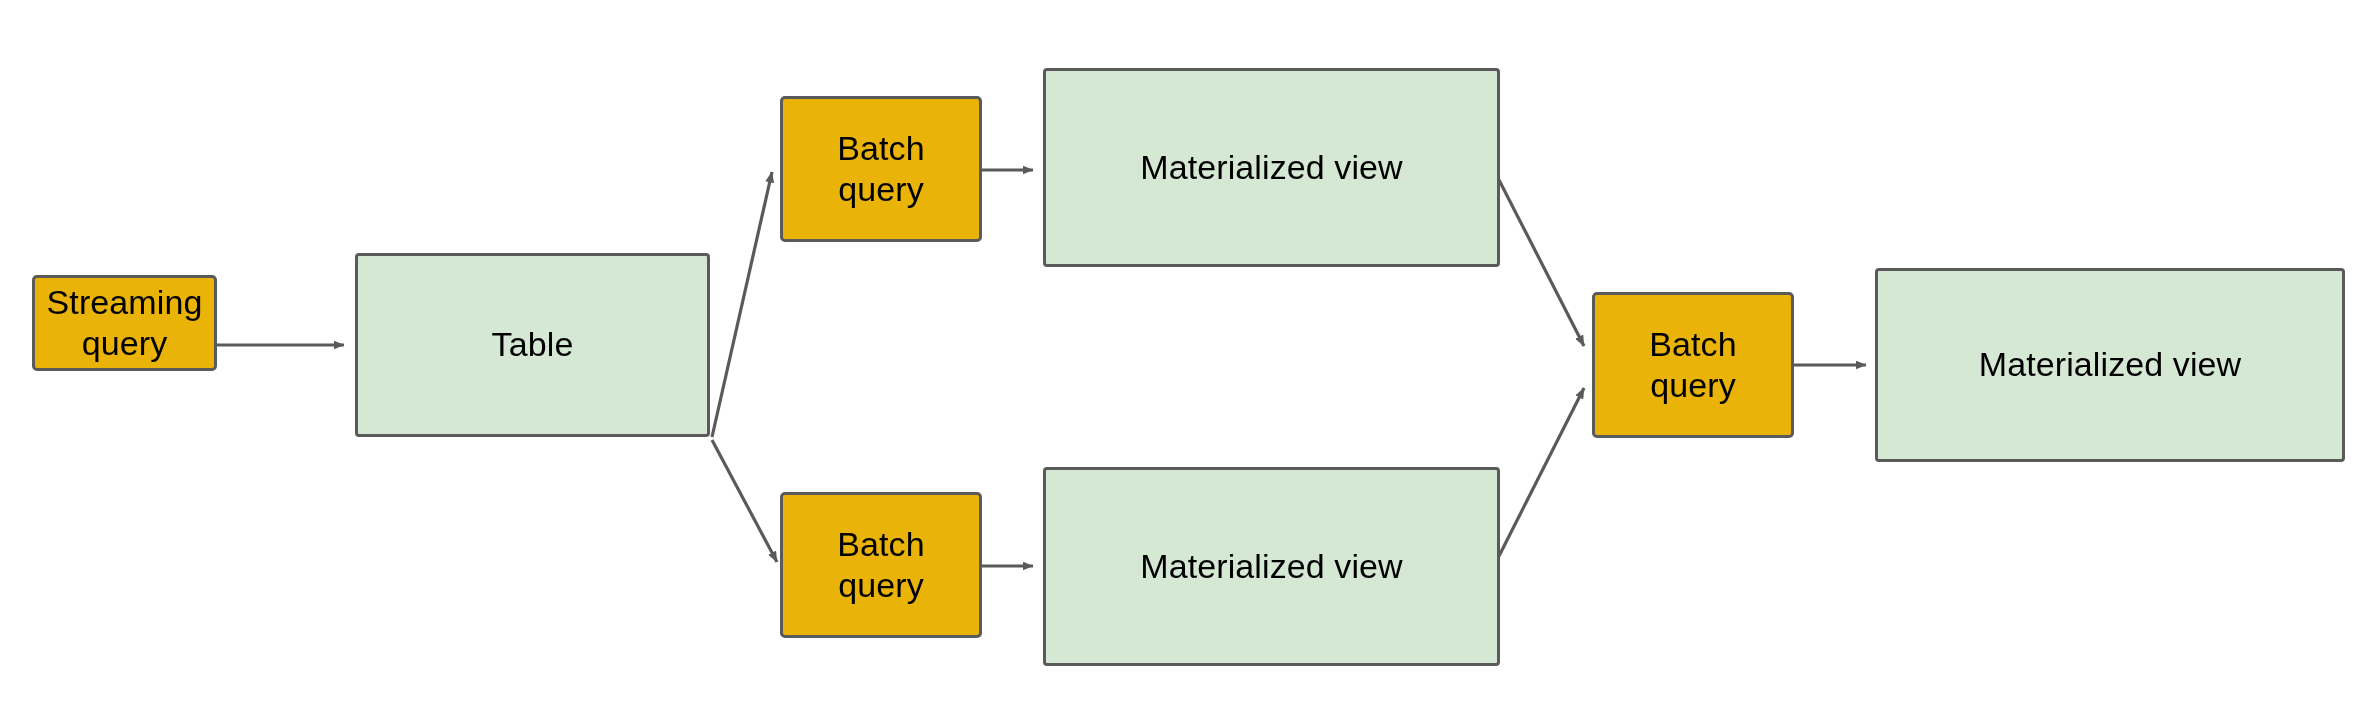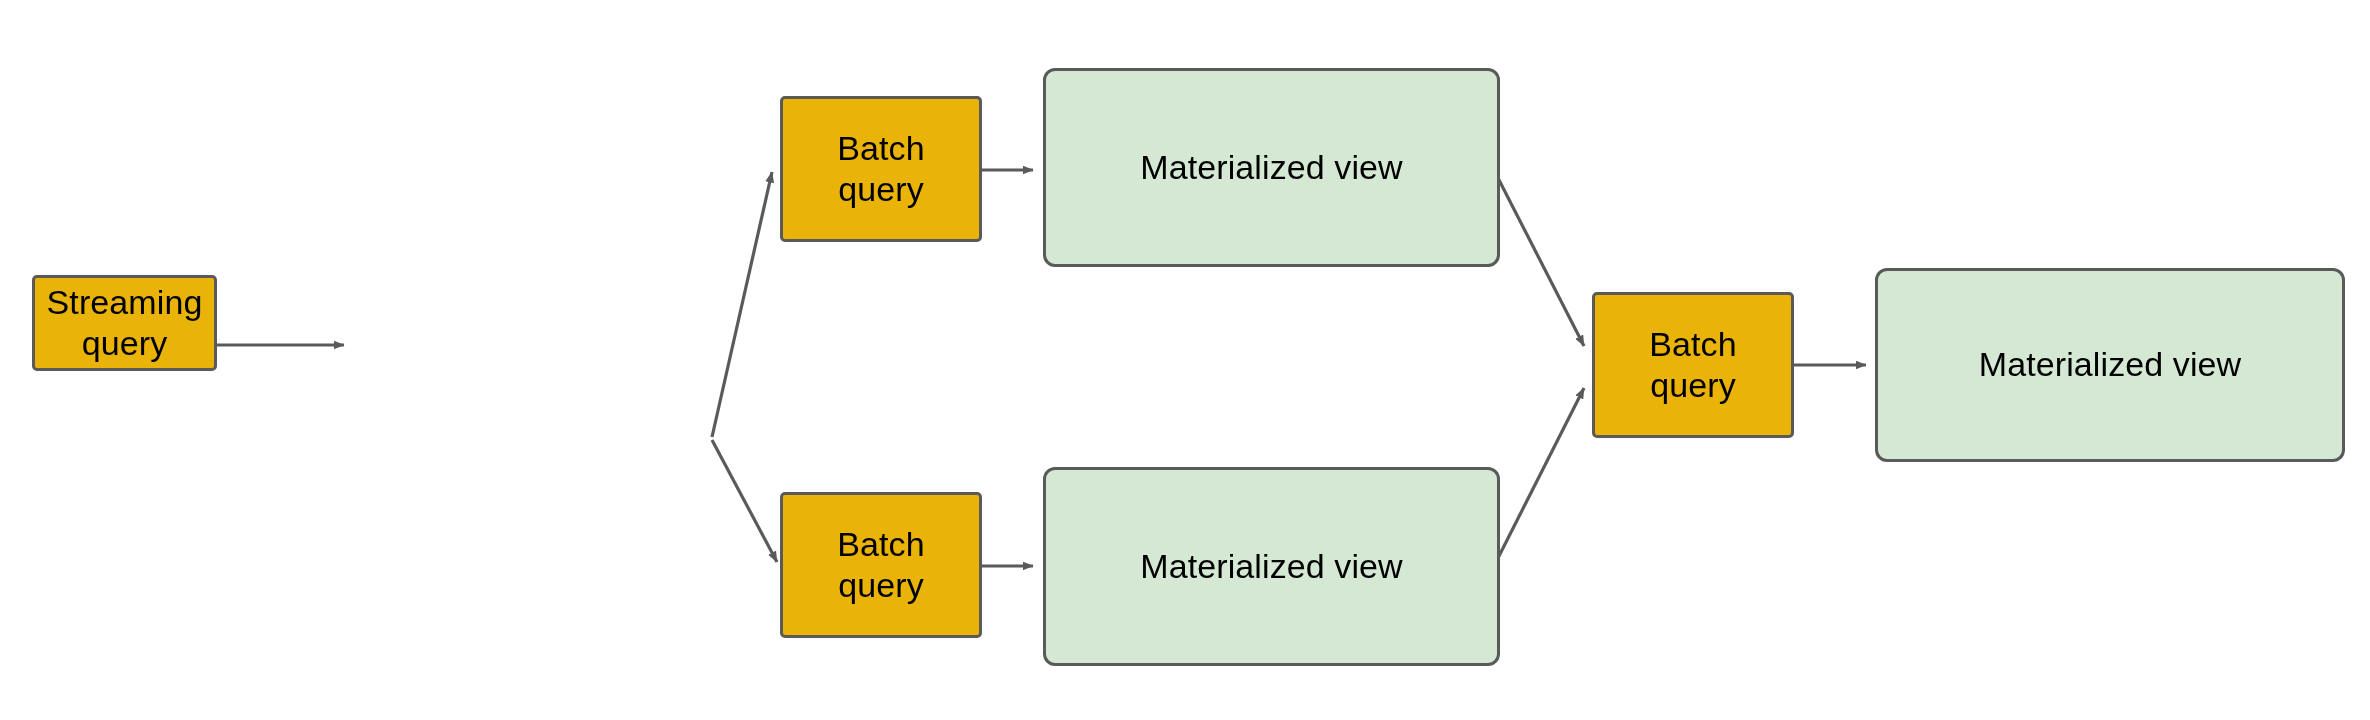--- a/index.html
+++ b/index.html
@@ -39,21 +39,21 @@
     border: 3px solid #5a5a5a;
     white-space: pre-line;
   }
   .node.process {
     background: #eab308;
     border-radius: 5px;
     justify-content: center;
   }
   .node.store {
     background: #d5e8d4;
-    border-radius: 12px;
+    border-radius: 4px;
   }
   .node-label {
     display: block;
     padding: 0 6px;
   }
 </style>
 </head>
 <body>
 
 <div id="canvas">
@@ -96,20 +96,23 @@
     <g>
       <line x1="1794" y1="365" x2="1866" y2="365" stroke="#5a5a5a" stroke-width="3" marker-end="url(#arrowhead)"></line>
     </g>
   </svg>
 
   <div class="node process" style="left:32px; top:275px; width:185px; height:96px;">
     <span class="node-label">Streaming
 query</span>
   </div>
 
+  <div class="node store" style="left:355px; top:253px; width:355px; height:184px;">
+    <span class="node-label">Table</span>
+  </div>
 
   <div class="node process" style="left:780px; top:96px; width:202px; height:146px;">
     <span class="node-label">Batch
 query</span>
   </div>
 
   <div class="node store" style="left:1043px; top:68px; width:457px; height:199px;">
     <span class="node-label">Materialized view</span>
   </div>
 

